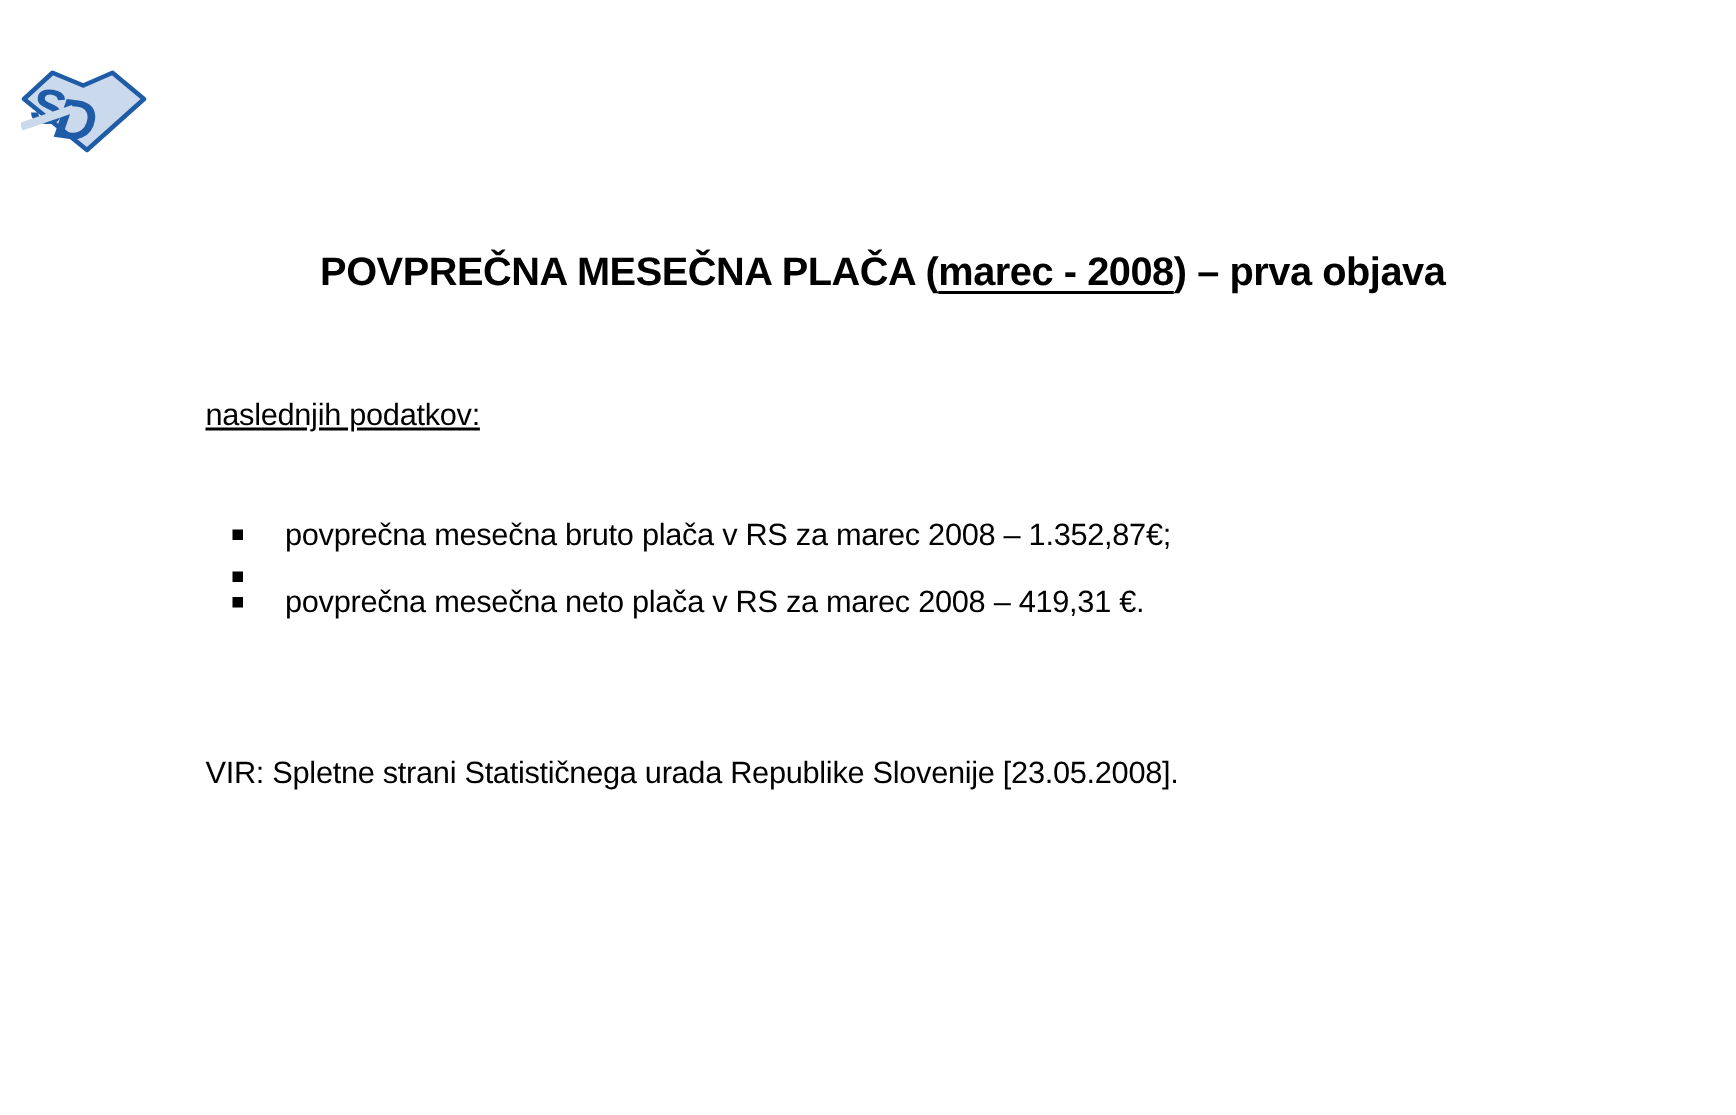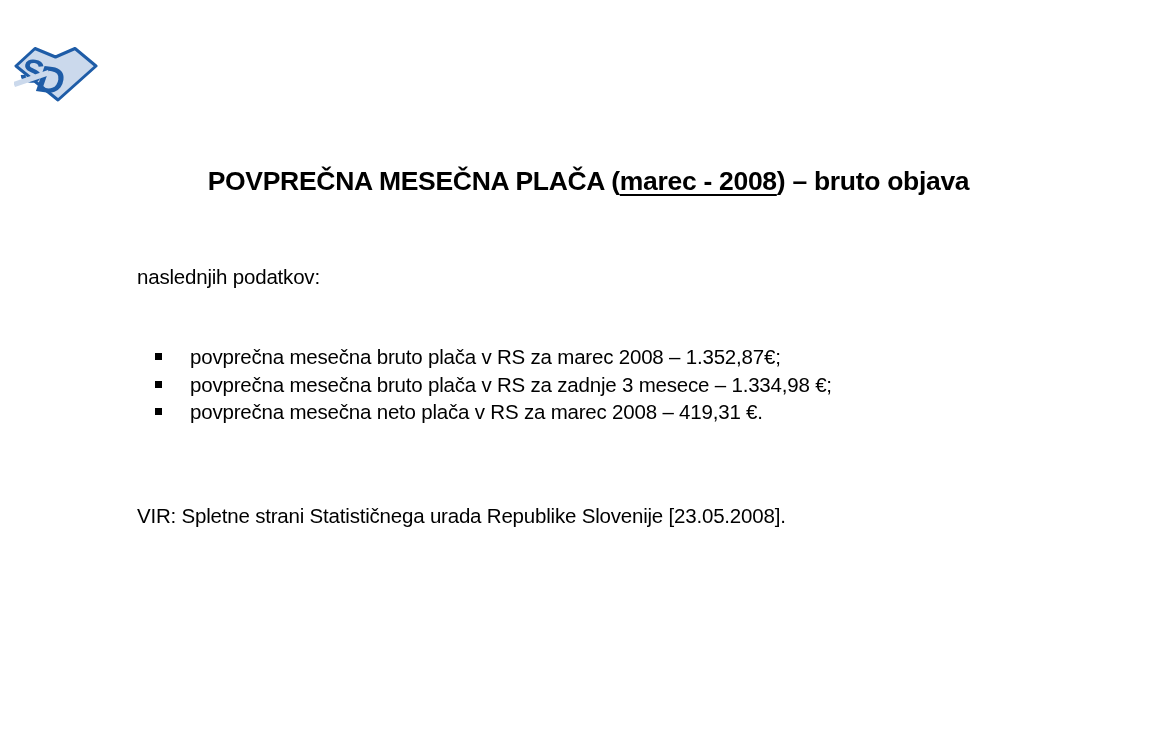--- a/index.html
+++ b/index.html
@@ -70,20 +70,21 @@
     line-height: 28px;
     letter-spacing: -0.2px;
   }
   .intro-line1 {
     display: block;
     text-align: justify;
     text-align-last: justify;
   }
   .intro-line2 {
     display: block;
+    text-decoration: underline;
   }
   .bullets {
     position: absolute;
     top: 343px;
     left: 155px;
     width: 880px;
     margin: 0;
     padding: 0;
     list-style: none;
     font-size: 20.5px;
@@ -124,34 +125,33 @@
     <svg width="84" height="58" viewBox="0 0 84 58">
       <path class="gem" d="M 2,22 L 21,4.5 L 41.5,13 L 61,4.5 L 82,22 L 44,56 Z"></path>
       <g transform="translate(9,12) rotate(8)">
         <text class="logo-letter" x="0" y="25" font-size="33">S</text>
         <text class="logo-letter" x="17" y="33" font-size="38">D</text>
       </g>
       <polygon class="logo-slash" points="-1,38 34,26 36,31 1,43"></polygon>
     </svg>
   </div>
 
-  <h1 class="title"><span>POVPREČNA MESEČNA PLAČA (</span><span class="u">marec - 2008</span><span>) – bruto objava</span></h1>
+  <h1 class="title"><span>POVPREČNA MESEČNA PLAČA (</span><span class="u">marec - 2008</span><span>) – prva objava</span></h1>
 
   <p class="intro">
     <span class="intro-line2">naslednjih podatkov:</span>
   </p>
 
   <ul class="bullets">
     <li class="bullet-row">
       <span class="bullet-marker"></span>
       <span class="bullet-text">povprečna mesečna bruto plača v RS za marec 2008 – 1.352,87€;</span>
     </li>
     <li class="bullet-row">
       <span class="bullet-marker"></span>
-      <span class="bullet-text">povprečna mesečna bruto plača v RS za zadnje 3 mesece – 1.334,98 €;</span>
     </li>
     <li class="bullet-row">
       <span class="bullet-marker"></span>
       <span class="bullet-text">povprečna mesečna neto plača v RS za marec 2008 – 419,31 €.</span>
     </li>
   </ul>
 
   <p class="source">VIR: Spletne strani Statističnega urada Republike Slovenije [23.05.2008].</p>
 
 </div>

